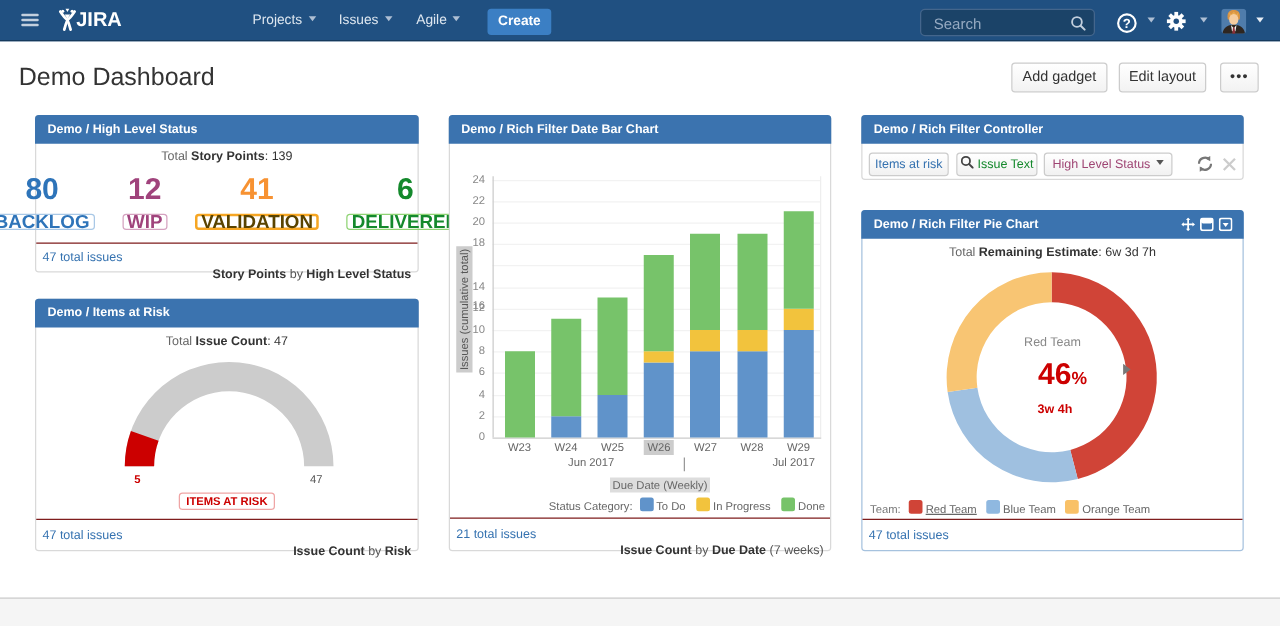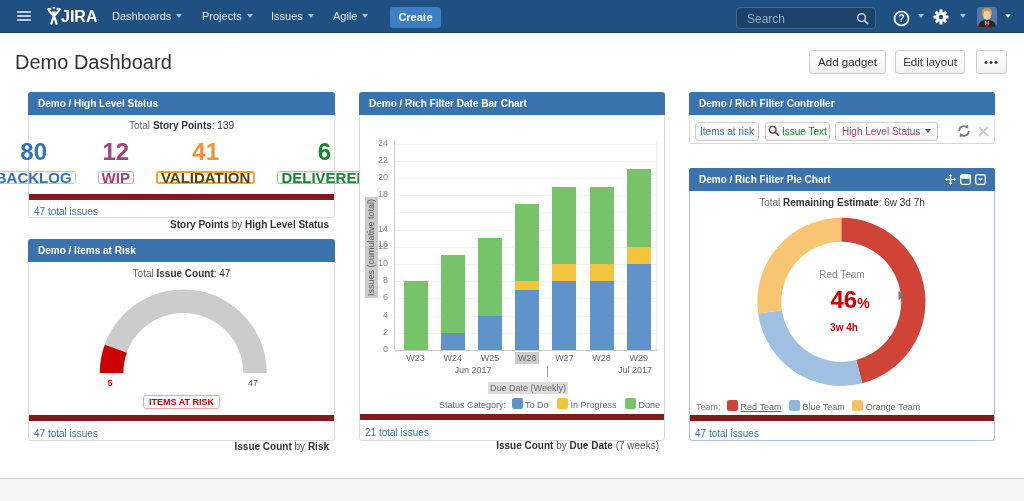--- a/index.html
+++ b/index.html
@@ -33,21 +33,21 @@
 .hbtn { position:absolute; top:50px; height:24px; border:1px solid #ccc;
   border-radius:3px; background:linear-gradient(#fff,#f2f2f2); color:#333;
   font-size:11.5px; text-align:center; line-height:22px; }
 
 
 .gadget { position:absolute; background:#fff; border:1px solid #d9d9d9;
   border-radius:3px; }
 .ghead { position:absolute; left:-1px; right:-1px; top:-1px; height:23px;
   background:#3b73af; border-radius:3px 3px 0 0; color:#fff; font-weight:bold;
   font-size:10px; line-height:23px; padding-left:10px; }
-.gfoot { position:absolute; left:0; right:0; bottom:0; border-top:6px solid #7f1d1d;
+.gfoot { position:absolute; left:0; right:0; bottom:0; border-top:1px solid #7f1d1d;
   font-size:10px; padding:0 5px; white-space:nowrap; }
 .gfoot .lnk { float:left; color:#3572b0; }
 .gfoot .rt { float:right; color:#333;margin-top:13px; }
 .b { font-weight:bold; }
 .gr { color:#555; font-weight:normal; }
 
 
 .tot { position:absolute; left:0; right:0; text-align:center; font-size:10px; color:#333; }
 .tot .t1 { color:#666; }
 .statrow { position:absolute; left:0; right:0; display:flex; justify-content:center;
@@ -89,21 +89,20 @@
       <circle cx="21.4" cy="6" r="2.5"></circle>
       <path d="M10.8 2 L16.9 2 L13.9 7.2 Z"></path>
       <path d="M9.4 11 L18.4 11 L13.9 18 Z"></path>
     </g>
     <g fill="none" stroke="#fff" stroke-width="4.4" stroke-linecap="round">
       <path d="M2.4 6.5 C7 13.5 10.5 17.5 13.9 20 C12 24.5 10 30.5 8.8 35.5"></path>
       <path d="M25.4 6.5 C20.8 13.5 17.3 17.5 13.9 20 C15.8 24.5 17.8 30.5 19 35.5"></path>
     </g>
   </svg>
   <span class="jira-word">JIRA</span>
-  <span class="nav-item" style="left:112px;">Dashboards<span class="caret"></span></span>
   <span class="nav-item" style="left:202px;">Projects<span class="caret"></span></span>
   <span class="nav-item" style="left:271px;">Issues<span class="caret"></span></span>
   <span class="nav-item" style="left:333px;">Agile<span class="caret"></span></span>
   <div class="createbtn">Create</div>
   <div class="searchbox">
     <span>Search</span>
     <svg width="13" height="13" viewBox="0 0 14 14">
         <circle cx="6" cy="6" r="4.2" fill="none" stroke="#c2cfdd" stroke-width="1.6"></circle>
         <line x1="9.2" y1="9.2" x2="12.6" y2="12.6" stroke="#c2cfdd" stroke-width="1.8" stroke-linecap="round"></line>
       </svg>

